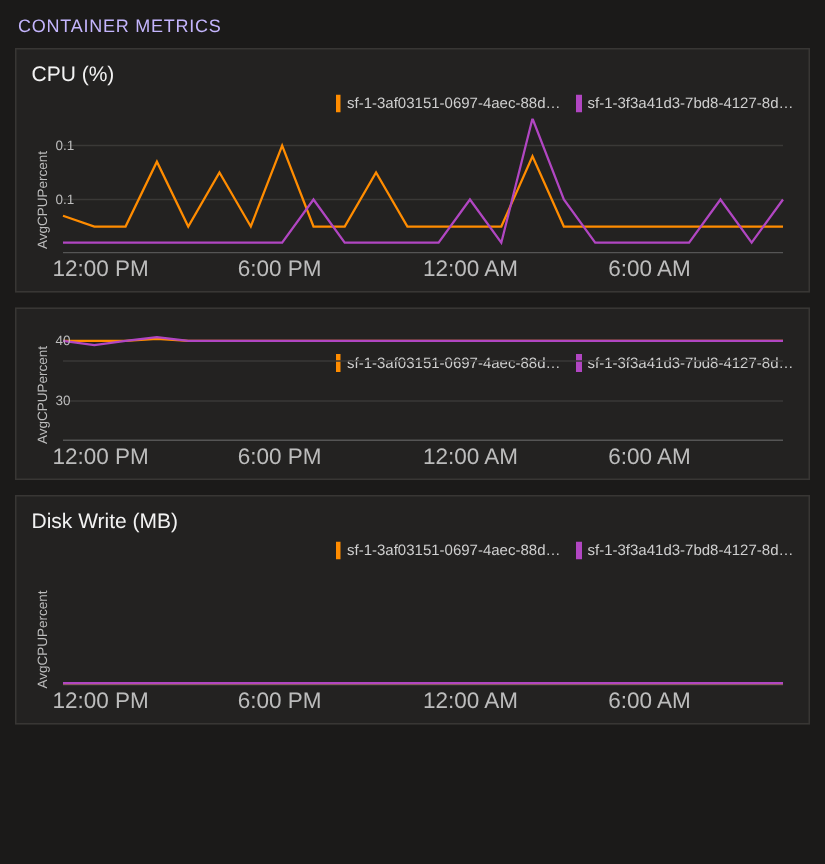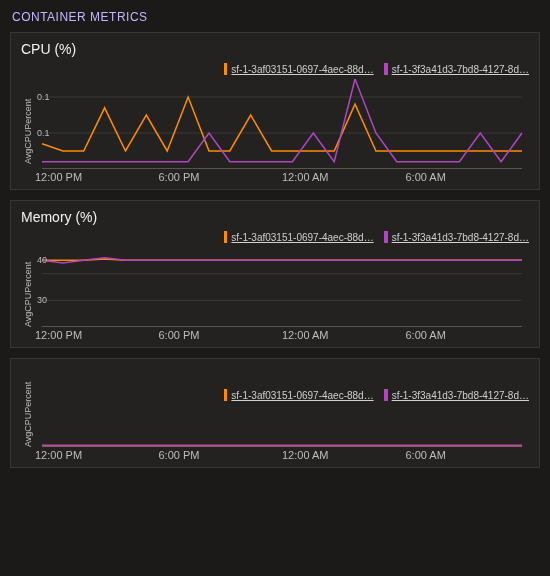--- a/index.html
+++ b/index.html
@@ -32,39 +32,39 @@
   }
   .legend {
     position: absolute;
     right: 10px;
     top: 30px;
     display: flex;
     gap: 10px;
     font-size: 10px;
     color: #cfcfcf;
   }
-  .legend-item { display: flex; align-items: center; gap: 4px; max-width: 150px; white-space: nowrap; overflow: hidden; text-overflow: ellipsis; text-decoration: underline;}
+  .legend-item { display: flex; align-items: center; gap: 4px; max-width: 150px; white-space: nowrap; overflow: hidden; text-overflow: ellipsis;}
   .legend-swatch { width: 4px; height: 12px; display: inline-block; }
   .plot-wrap { display: flex; }
   .y-axis-label {
     writing-mode: vertical-rl;
     transform: rotate(180deg);
     font-size: 9px;
     color: #bcbcbc;
     text-align: center;
     padding: 0 2px;
   }
   .plot {
     flex: 1;
     position: relative;
   }
   svg.chart-svg { display: block; width: 100%; }
   .x-ticks {
     display: flex;
-    font-size: 11px;
+    font-size: 15px;
     color: #bcbcbc;
     margin-top: 2px;
   }
   .x-ticks span { flex: 1; text-align: left; }
   .y-tick {
     position: absolute;
     left: 2px;
     font-size: 9px;
     color: #bcbcbc;
     transform: translateY(-50%);
@@ -103,21 +103,20 @@
           <div class="x-ticks">
             <span>12:00 PM</span>
             <span>6:00 PM</span>
             <span>12:00 AM</span>
             <span>6:00 AM</span>
           </div>
         </div>
       </div>
     </div>
     <div class="chart-card">
-      <div class="chart-title">Memory (%)</div>
       <div class="legend">
         <div class="legend-item">
           <span class="legend-swatch" style="background: rgb(255, 140, 0);"></span>
           <span>sf-1-3af03151-0697-4aec-88d…</span>
         </div>
         <div class="legend-item">
           <span class="legend-swatch" style="background: rgb(177, 70, 194);"></span>
           <span>sf-1-3f3a41d3-7bd8-4127-8d…</span>
         </div>
       </div>
@@ -136,20 +135,21 @@
           <div class="x-ticks">
             <span>12:00 PM</span>
             <span>6:00 PM</span>
             <span>12:00 AM</span>
             <span>6:00 AM</span>
           </div>
         </div>
       </div>
     </div>
     <div class="chart-card">
+      <div class="chart-title">Disk Write (MB)</div>
       <div class="legend">
         <div class="legend-item">
           <span class="legend-swatch" style="background: rgb(255, 140, 0);"></span>
           <span>sf-1-3af03151-0697-4aec-88d…</span>
         </div>
         <div class="legend-item">
           <span class="legend-swatch" style="background: rgb(177, 70, 194);"></span>
           <span>sf-1-3f3a41d3-7bd8-4127-8d…</span>
         </div>
       </div>

